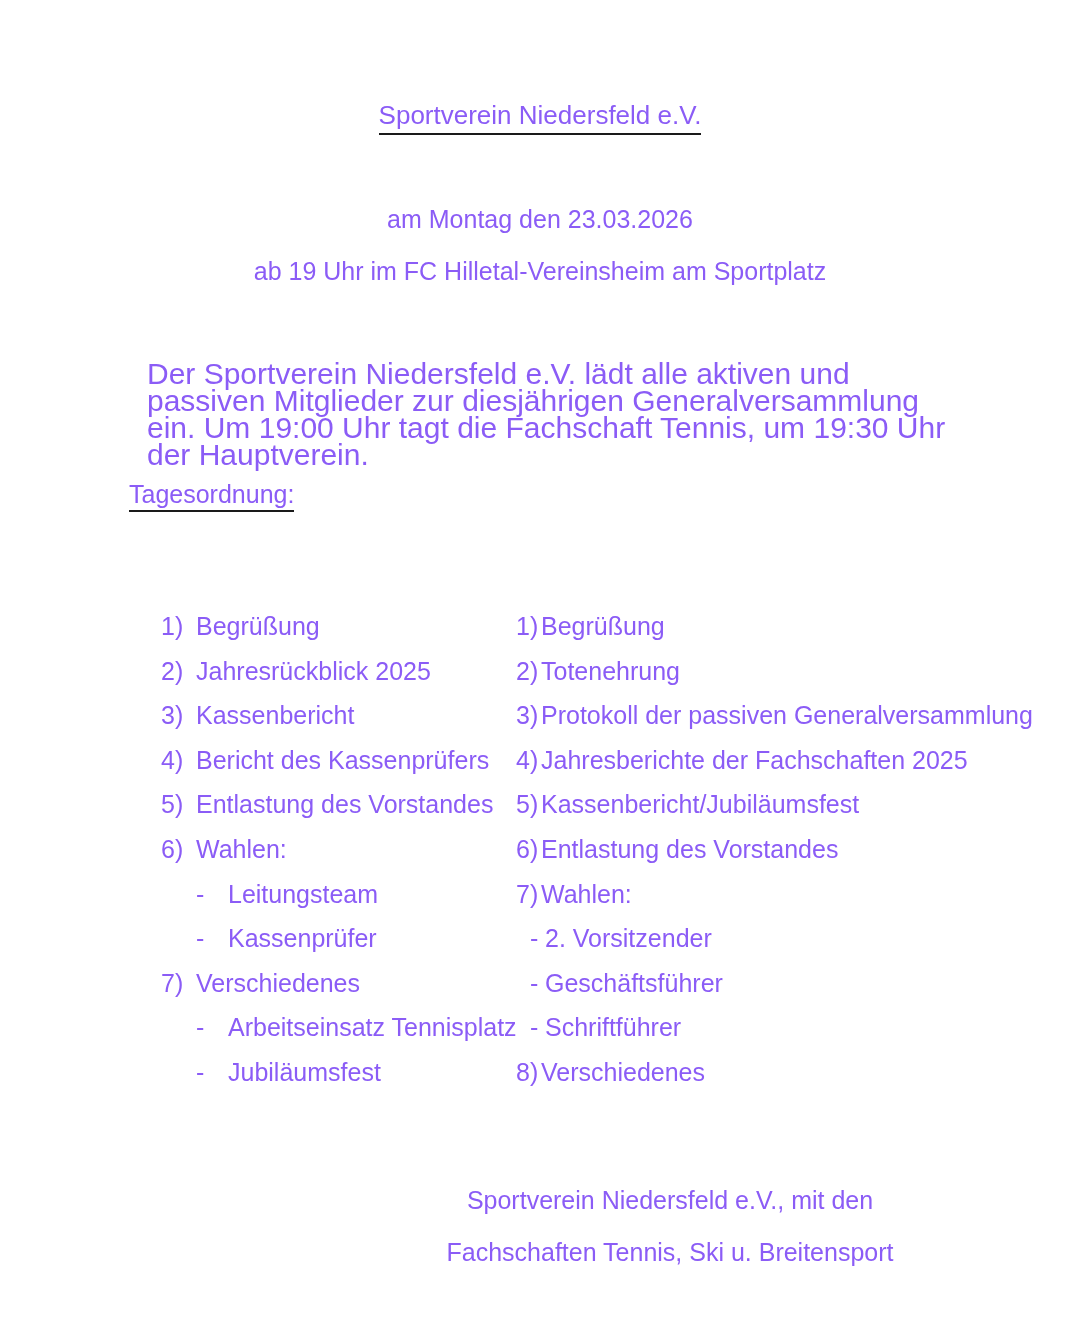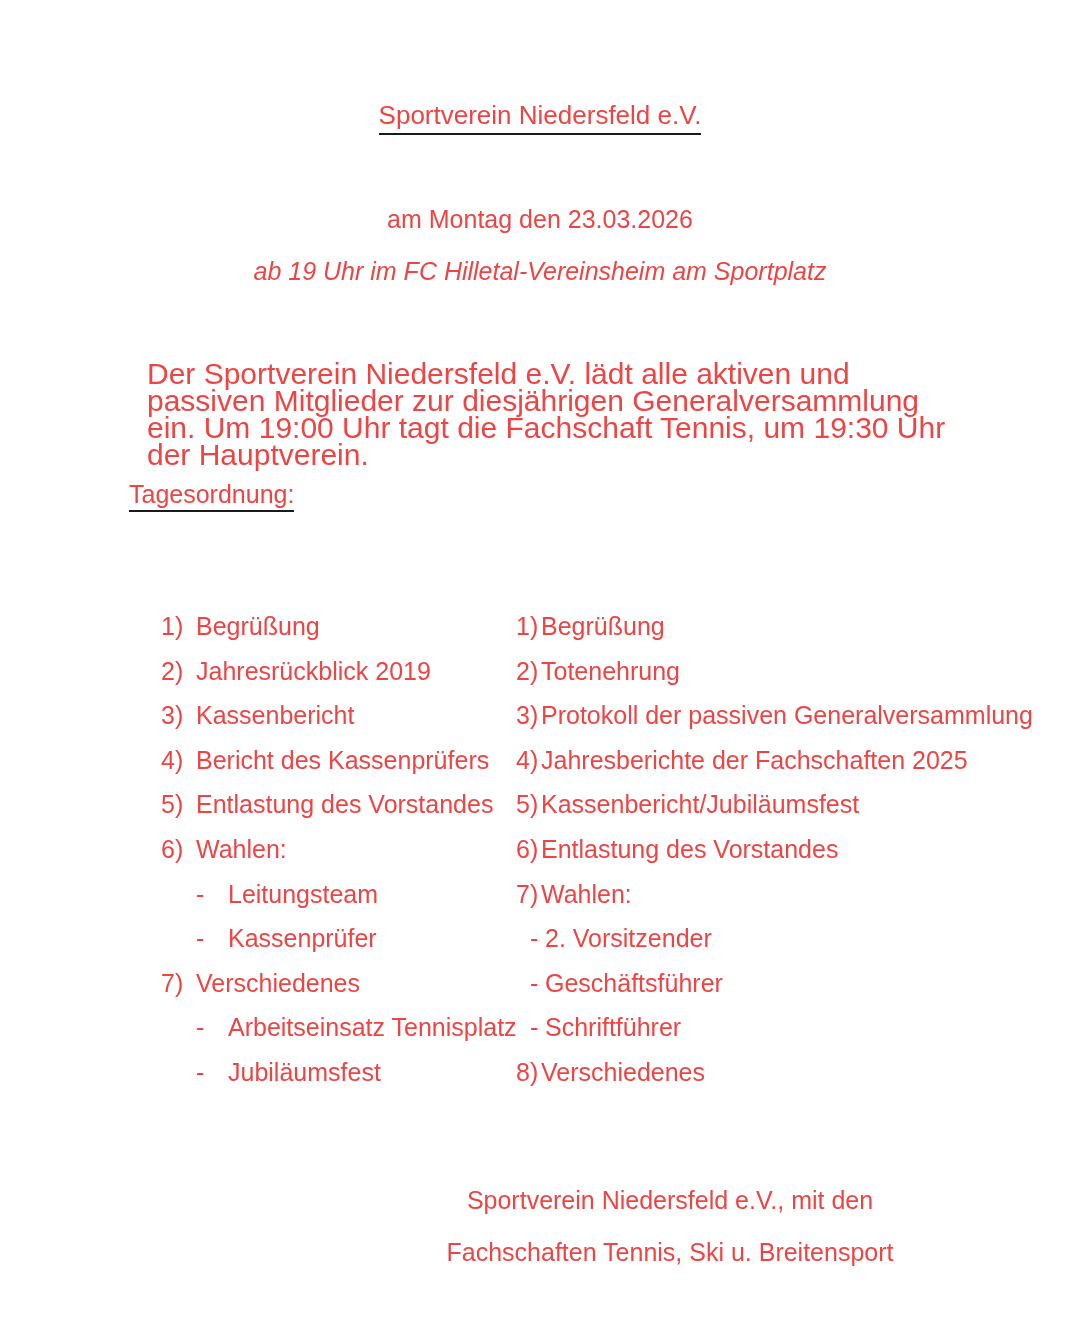--- a/index.html
+++ b/index.html
@@ -1,38 +1,38 @@
 <!DOCTYPE html>
 <html><head>
 <meta charset="utf-8">
 <style>
   html,body{margin:0;padding:0;background:#e8e8e8;}
   .page{
     position:relative;
     width:1080px;height:1334px;
     background:#ffffff;
-    color:#ef4444;
+    color:#8b5cf6;
     font-family:"Liberation Sans","DejaVu Sans",sans-serif;
     overflow:hidden;
     margin:0 auto;
   }
   .doc-title{
     position:absolute;top:100px;left:0;width:1080px;
     text-align:center;font-size:26px;line-height:30px;
   }
   .doc-title .u{
     border-bottom:2px solid #1a1a1a;
     padding-bottom:3px;
   }
   .date-line{
     position:absolute;left:0;width:1080px;
     text-align:center;font-size:25px;line-height:29px;
   }
   .date-1{top:205px;}
-  .date-2{top:257px;font-style:italic;}
+  .date-2{top:257px;}
   .intro{
     position:absolute;left:147px;top:360px;width:824px;
     font-size:30px;line-height:27px;
   }
   .agenda-heading{
     position:absolute;left:129px;top:480px;
     font-size:25px;line-height:29px;text-align:center;
   }
   .agenda-heading .u{
     border-bottom:2px solid #1a1a1a;
@@ -86,21 +86,21 @@
 
 
   <div class="agenda">
 
     <div class="row">
       <div class="cell left num"><span class="marker">1)</span><span class="itext">Begrüßung</span></div>
       <div class="cell right num"><span class="marker">1)</span><span class="itext">Begrüßung</span></div>
     </div>
 
     <div class="row">
-      <div class="cell left num"><span class="marker">2)</span><span class="itext">Jahresrückblick 2019</span></div>
+      <div class="cell left num"><span class="marker">2)</span><span class="itext">Jahresrückblick 2025</span></div>
       <div class="cell right num"><span class="marker">2)</span><span class="itext">Totenehrung</span></div>
     </div>
 
     <div class="row">
       <div class="cell left num"><span class="marker">3)</span><span class="itext">Kassenbericht</span></div>
       <div class="cell right num"><span class="marker">3)</span><span class="itext">Protokoll der passiven Generalversammlung</span></div>
     </div>
 
     <div class="row">
       <div class="cell left num"><span class="marker">4)</span><span class="itext">Bericht des Kassenprüfers</span></div>

